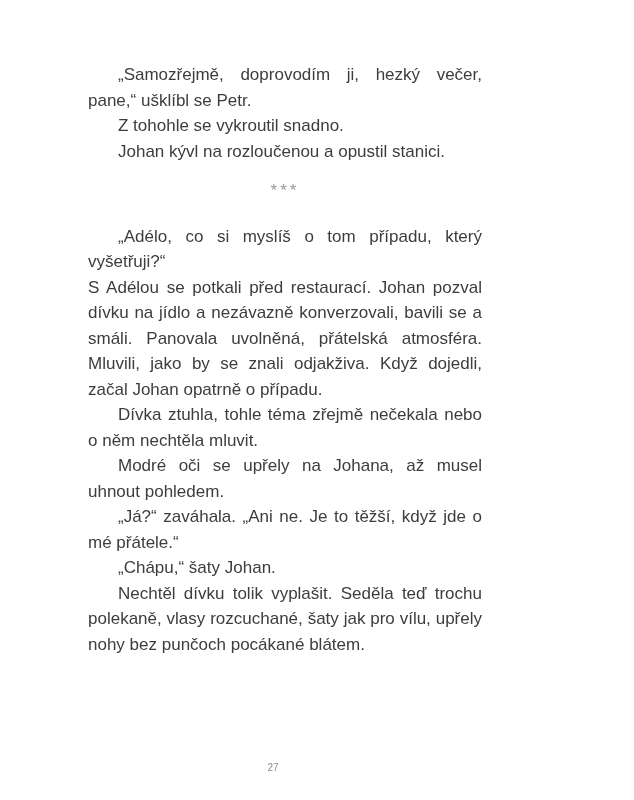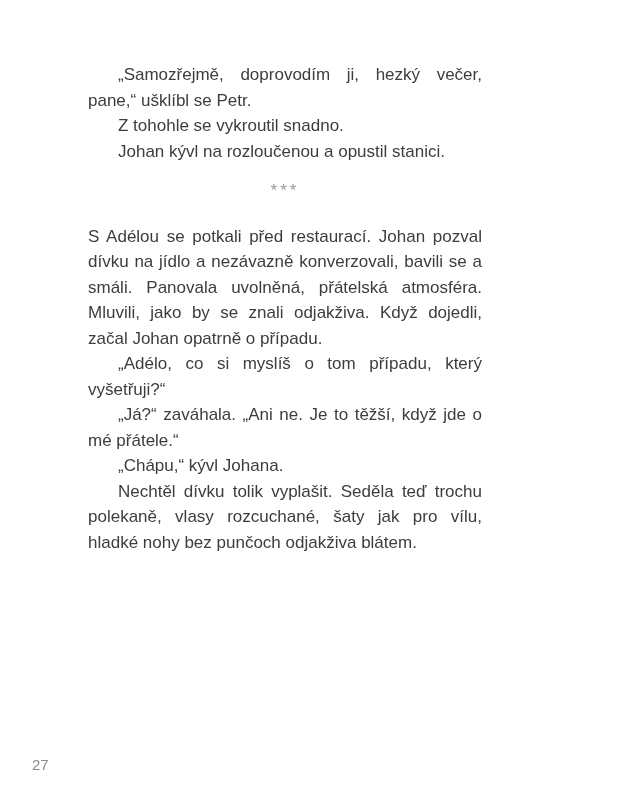--- a/index.html
+++ b/index.html
@@ -39,35 +39,36 @@
     color: #9a9a9a;
     letter-spacing: 3px;
     margin: 14px 0 20px 0;
     font-size: 17px;
   }
   .page-number {
     position: absolute;
     bottom: 27px;
     left: 0;
     width: 100%;
-    text-align: left;
-    font-size: 15px;
+    text-align: center;
+    font-size: 10px;
     color: #8b8b8b;
-    padding-left: 32px;
   }
 </style>
 </head>
 <body>
 
 <div class="book-page">
   <div class="text-block" id="paragraphs">
       <p class="para indent" lang="cs">„Samozřejmě, doprovodím ji, hezký večer, pane,“ ušklíbl se Petr.</p>
       <p class="para indent" lang="cs">Z tohohle se vykroutil snadno.</p>
       <p class="para indent" lang="cs">Johan kývl na rozloučenou a opustil stanici.</p>
       <p class="para separator" lang="cs">***</p>
+      <p class="para indent" lang="cs">„Adélo, co si myslíš o tom případu, který vyšetřuji?“</p>
       <p class="para" lang="cs">S Adélou se potkali před restaurací. Johan pozval dív­ku na jídlo a nezávazně konverzovali, bavili se a smáli. Panovala uvolněná, přátelská atmosféra. Mluvili, jako by se znali odjakživa. Když dojedli, začal Johan opatr­ně o případu.</p>
-      <p class="para indent" lang="cs">„Adélo, co si myslíš o tom případu, který vyšetřuji?“</p>
+      <p class="para indent" lang="cs">Dívka ztuhla, tohle téma zřejmě nečekala nebo o něm nechtěla mluvit.</p>
+      <p class="para indent" lang="cs">Modré oči se upřely na Johana, až musel uhnout pohledem.</p>
       <p class="para indent" lang="cs">„Já?“ zaváhala. „Ani ne. Je to těžší, když jde o mé přátele.“</p>
-      <p class="para indent" lang="cs">„Chápu,“ kývl Johana.</p>
-      <p class="para indent" lang="cs">Nechtěl dívku tolik vyplašit. Seděla teď trochu po­lekaně, vlasy rozcuchané, šaty jak pro vílu, hladké nohy bez punčoch odjakživa blátem.</p>
+      <p class="para indent" lang="cs">„Chápu,“ šaty Johan.</p>
+      <p class="para indent" lang="cs">Nechtěl dívku tolik vyplašit. Seděla teď trochu po­lekaně, vlasy rozcuchané, šaty jak pro vílu, upřely nohy bez punčoch pocákané blátem.</p>
     </div>
   <div class="page-number">27</div>
 </div>
 
 </body></html>

